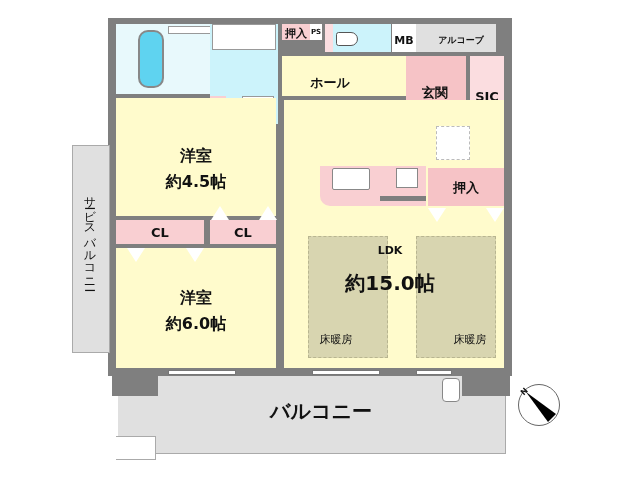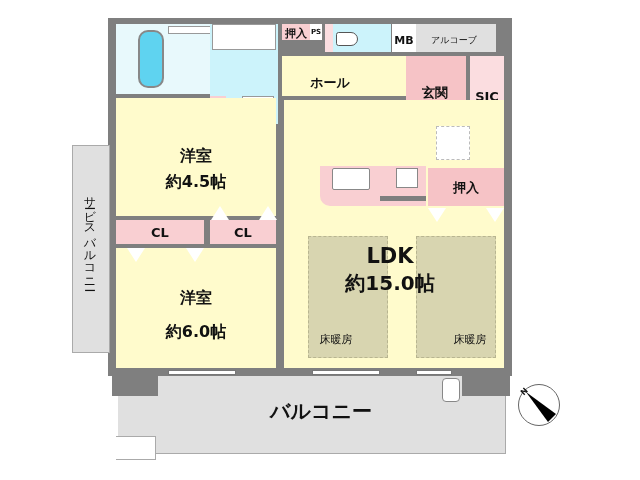--- a/index.html
+++ b/index.html
@@ -40,21 +40,21 @@
 <div class="lbl" style="left:308px;top:28px;width:16px;font-size:7px;">PS</div>
 
 <div class="abs blue" style="left:325px;top:24px;width:66px;height:28px;"></div>
 <div class="abs pinklight" style="left:325px;top:24px;width:8px;height:28px;"></div>
 <div class="abs" style="left:336px;top:32px;width:22px;height:14px;border:1px solid #555;border-radius:3px 8px 8px 3px;background:#fff;"></div>
 
 <div class="abs white" style="left:392px;top:24px;width:24px;height:28px;"></div>
 <div class="lbl" style="left:390px;top:34px;width:28px;font-size:11px;">MB</div>
 
 <div class="abs gray" style="left:416px;top:24px;width:80px;height:28px;"></div>
-<div class="lbl" style="left:424px;top:34px;width:60px;font-size:9px;font-weight:normal;">アルコーブ</div>
+<div class="lbl" style="left:424px;top:34px;width:60px;font-size:9px;font-weight:bold;text-align:right;">アルコーブ</div>
 
 <div class="abs yellow" style="left:282px;top:56px;width:124px;height:40px;"></div>
 <div class="lbl" style="left:300px;top:74px;width:60px;font-size:13px;">ホール</div>
 
 <div class="abs pink" style="left:406px;top:56px;width:60px;height:54px;background:#f6c3c6;"></div>
 <div class="lbl" style="left:412px;top:84px;width:46px;font-size:13px;">玄関</div>
 
 <div class="abs pinklight" style="left:470px;top:56px;width:34px;height:88px;"></div>
 <div class="lbl" style="left:470px;top:89px;width:34px;font-size:13px;">SIC</div>
 <div class="abs white" style="left:482px;top:146px;width:22px;height:16px;"></div>
@@ -69,41 +69,41 @@
 <div class="lbl" style="left:116px;top:225px;width:88px;font-size:13px;">CL</div>
 <div class="abs pink" style="left:210px;top:220px;width:66px;height:24px;"></div>
 <div class="lbl" style="left:210px;top:225px;width:66px;font-size:13px;">CL</div>
 <div class="tri-up" style="left:211px;top:206px;"></div>
 <div class="tri-up" style="left:259px;top:206px;"></div>
 
 <div class="abs yellow" style="left:116px;top:248px;width:160px;height:120px;"></div>
 <div class="tri-down" style="left:127px;top:248px;"></div>
 <div class="tri-down" style="left:186px;top:248px;"></div>
 <div class="lbl" style="left:156px;top:288px;width:80px;font-size:16px;">洋室</div>
-<div class="lbl" style="left:146px;top:322px;width:100px;font-size:16px;">約6.0帖</div>
+<div class="lbl" style="left:146px;top:314px;width:100px;font-size:16px;">約6.0帖</div>
 
 <div class="abs yellow" style="left:284px;top:100px;width:220px;height:268px;"></div>
 <div class="abs yellow" style="left:284px;top:100px;width:120px;height:20px;"></div>
 <div class="abs white" style="left:436px;top:126px;width:34px;height:34px;border:1px dashed #bbb;"></div>
 
 <div class="abs pink" style="left:320px;top:166px;width:106px;height:40px;border-radius:0 0 0 10px;"></div>
 <div class="abs white" style="left:332px;top:168px;width:38px;height:22px;border:1px solid #888;border-radius:2px;"></div>
 <div class="abs white" style="left:396px;top:168px;width:22px;height:20px;border:1px solid #888;"></div>
 <div class="abs" style="left:380px;top:196px;width:46px;height:5px;background:#7f7f7f;"></div>
 
 <div class="abs pink" style="left:428px;top:168px;width:76px;height:38px;background:#f6c3c6;"></div>
 <div class="lbl" style="left:428px;top:179px;width:76px;font-size:13px;">押入</div>
 <div class="tri-down" style="left:428px;top:208px;"></div>
 <div class="tri-down" style="left:486px;top:208px;"></div>
 
 <div class="abs heat" style="left:308px;top:236px;width:80px;height:122px;"></div>
 <div class="abs heat" style="left:416px;top:236px;width:80px;height:122px;"></div>
 <div class="lbl" style="left:306px;top:332px;width:60px;font-size:11px;font-weight:normal;">床暖房</div>
 <div class="lbl" style="left:440px;top:332px;width:60px;font-size:11px;font-weight:normal;">床暖房</div>
-<div class="lbl" style="left:340px;top:244px;width:100px;font-size:21px;">LDK</div>
+<div class="lbl" style="left:340px;top:244px;width:100px;font-size:11px;">LDK</div>
 <div class="lbl" style="left:330px;top:270px;width:120px;font-size:20px;">約15.0帖</div>
 
 <div class="abs gray" style="left:72px;top:145px;width:38px;height:208px;border:1px solid #aaa;"></div>
 <div class="lbl" style="left:80px;top:188px;width:20px;font-size:12px;font-weight:normal;writing-mode:vertical-rl;line-height:20px;">サービスバルコニー</div>
 
 <div class="abs wall" style="left:112px;top:370px;width:398px;height:26px;"></div>
 <div class="abs gray" style="left:158px;top:376px;width:304px;height:20px;"></div>
 <div class="abs gray" style="left:118px;top:396px;width:388px;height:58px;border-right:1px solid #aaa;border-bottom:1px solid #aaa;"></div>
 <div class="abs white" style="left:116px;top:436px;width:40px;height:24px;border:1px solid #aaa;border-left:none;"></div>
 <div class="lbl" style="left:270px;top:398px;width:100px;font-size:20px;">バルコニー</div>

